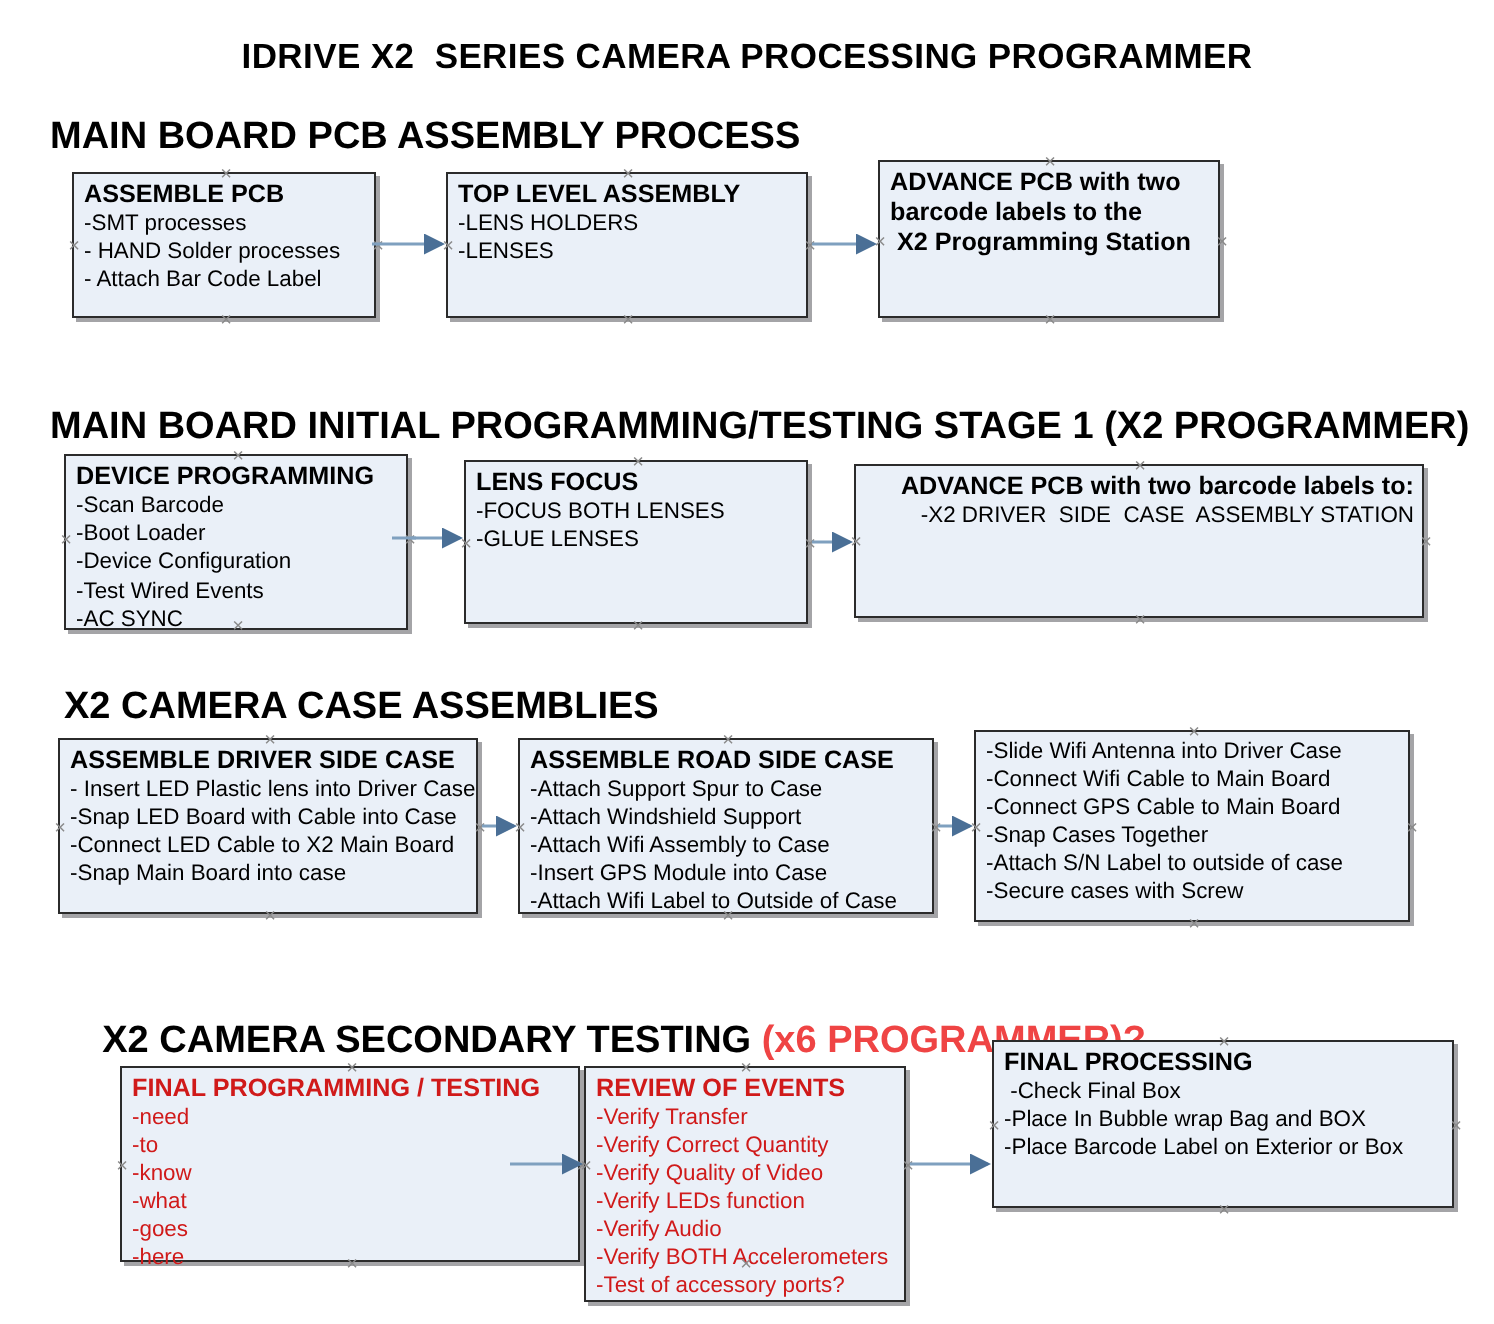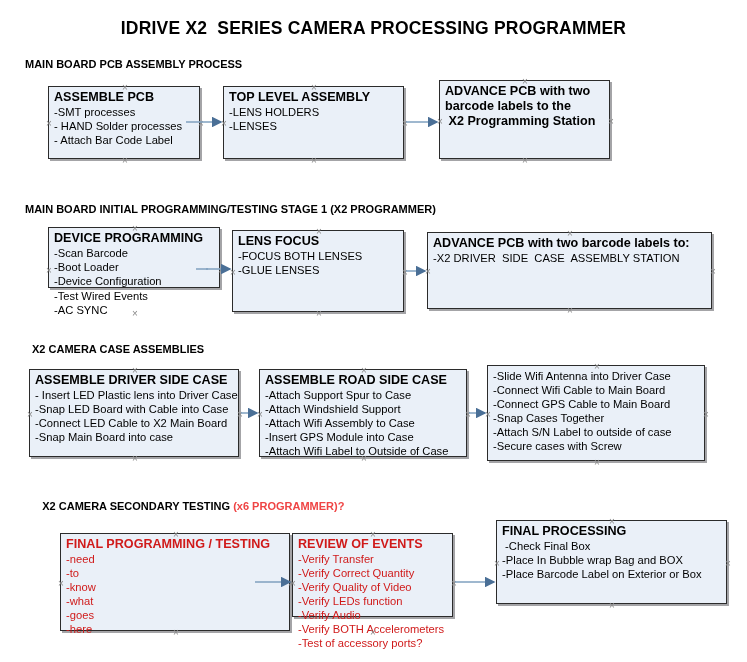--- a/index.html
+++ b/index.html
@@ -26,21 +26,21 @@
     left: 0; top: 18px;
     width: 747px;
     text-align: center;
     font-size: 17.5px;
     font-weight: bold;
     letter-spacing: 0.2px;
     white-space: pre;
   }
   .section-head {
     position: absolute;
-    font-size: 11px;
+    font-size: 19px;
     font-weight: bold;
     white-space: pre;
     letter-spacing: 0px;
   }
   .section-head .accent {
     color: #ef4444;
   }
   .node {
     position: absolute;
     box-sizing: border-box;
@@ -94,21 +94,21 @@
 </style>
 </head>
 <body>
 
 <div id="canvas">
 
   <div class="title">IDRIVE X2  SERIES CAMERA PROCESSING PROGRAMMER</div>
 
   <div class="section-head" style="left:25px; top:58px;">MAIN BOARD PCB ASSEMBLY PROCESS</div>
 
-  <div class="node" style="left:48px; top:86px; width:152px; height:73px;">
+  <div class="node" style="left:36px; top:86px; width:152px; height:73px;">
     <span class="node-title">ASSEMBLE PCB</span>
     <span class="line">-SMT processes</span>
     <span class="line">- HAND Solder processes</span>
     <span class="line">- Attach Bar Code Label</span>
     <span class="hx" style="left:76px; top:0px;"></span>
     <span class="hx" style="left:76px; top:73px;"></span>
     <span class="hx" style="left:0px; top:36px;"></span>
     <span class="hx" style="left:152px; top:36px;"></span>
   </div>
 
@@ -127,21 +127,21 @@
     <span class="node-title">barcode labels to the</span>
     <span class="node-title"> X2 Programming Station</span>
     <span class="hx" style="left:85px; top:0px;"></span>
     <span class="hx" style="left:85px; top:79px;"></span>
     <span class="hx" style="left:0px; top:40px;"></span>
     <span class="hx" style="left:171px; top:40px;"></span>
   </div>
 
   <div class="section-head" style="left:25px; top:203px;">MAIN BOARD INITIAL PROGRAMMING/TESTING STAGE 1 (X2 PROGRAMMER)</div>
 
-  <div class="node" style="left:48px; top:227px; width:172px; height:61px;">
+  <div class="node" style="left:32px; top:227px; width:172px; height:88px;">
     <span class="node-title">DEVICE PROGRAMMING</span>
     <span class="line">-Scan Barcode</span>
     <span class="line">-Boot Loader</span>
     <span class="line">-Device Configuration</span>
     <span class="line">-Test Wired Events</span>
     <span class="line">-AC SYNC</span>
     <span class="hx" style="left:86px; top:0px;"></span>
     <span class="hx" style="left:86px; top:85px;"></span>
     <span class="hx" style="left:0px; top:42px;"></span>
     <span class="hx" style="left:172px; top:42px;"></span>
@@ -150,21 +150,21 @@
   <div class="node" style="left:232px; top:230px; width:172px; height:82px;">
     <span class="node-title">LENS FOCUS</span>
     <span class="line">-FOCUS BOTH LENSES</span>
     <span class="line">-GLUE LENSES</span>
     <span class="hx" style="left:86px; top:0px;"></span>
     <span class="hx" style="left:86px; top:82px;"></span>
     <span class="hx" style="left:0px; top:41px;"></span>
     <span class="hx" style="left:172px; top:41px;"></span>
   </div>
 
-  <div class="node" style="left:427px; top:232px; width:285px; height:77px;">
+  <div class="node" style="left:427px; top:232px; width:285px; height:77px;text-align:right;">
     <span class="node-title">ADVANCE PCB with two barcode labels to:</span>
     <span class="line">-X2 DRIVER  SIDE  CASE  ASSEMBLY STATION</span>
     <span class="hx" style="left:142px; top:0px;"></span>
     <span class="hx" style="left:142px; top:77px;"></span>
     <span class="hx" style="left:0px; top:38px;"></span>
     <span class="hx" style="left:285px; top:38px;"></span>
   </div>
 
   <div class="section-head" style="left:32px; top:343px;">X2 CAMERA CASE ASSEMBLIES</div>
 
@@ -217,21 +217,21 @@
     <span class="line">-know</span>
     <span class="line">-what</span>
     <span class="line">-goes</span>
     <span class="line">-here</span>
     <span class="hx" style="left:115px; top:0px;"></span>
     <span class="hx" style="left:115px; top:98px;"></span>
     <span class="hx" style="left:0px; top:49px;"></span>
     <span class="hx" style="left:230px; top:49px;"></span>
   </div>
 
-  <div class="node red tight" style="left:292px; top:533px; width:161px; height:84px;">
+  <div class="node red tight" style="left:292px; top:533px; width:161px; height:118px;">
     <span class="node-title">REVIEW OF EVENTS</span>
     <span class="line">-Verify Transfer</span>
     <span class="line">-Verify Correct Quantity</span>
     <span class="line">-Verify Quality of Video</span>
     <span class="line">-Verify LEDs function</span>
     <span class="line">-Verify Audio</span>
     <span class="line">-Verify BOTH Accelerometers</span>
     <span class="line">-Test of accessory ports?</span>
     <span class="hx" style="left:80px; top:0px;"></span>
     <span class="hx" style="left:80px; top:98px;"></span>

